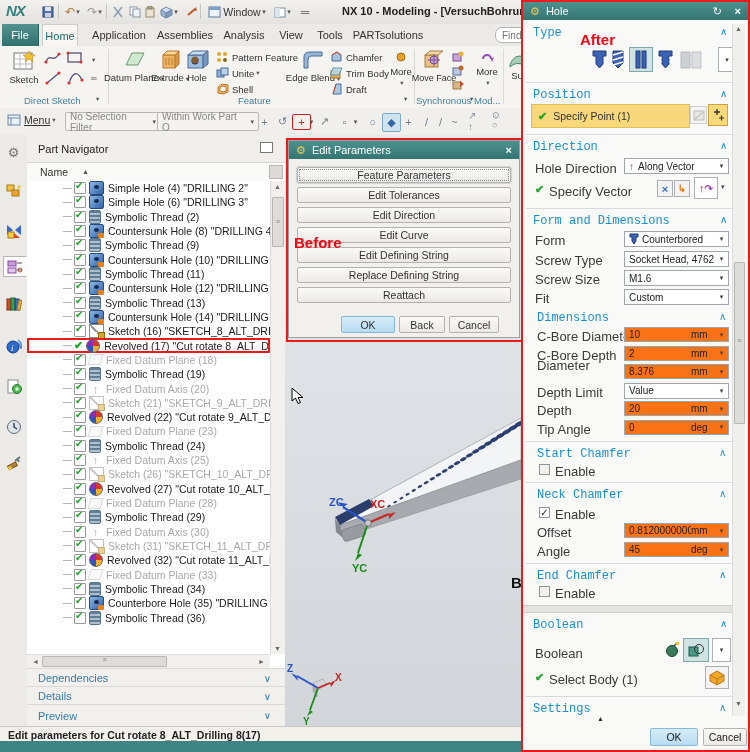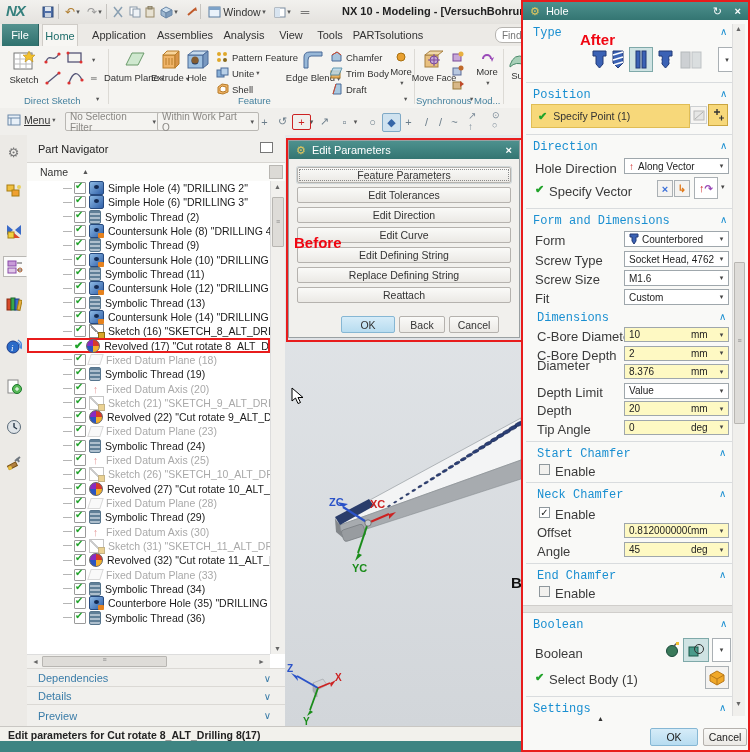--- a/index.html
+++ b/index.html
@@ -93,21 +93,21 @@
   .redword{position:absolute;color:#f00612;font-weight:bold;font-size:15px;z-index:6;}
   
   #hp{position:absolute;left:521px;top:0;width:229px;height:752px;background:#f9f9f7;border:2px solid #e81c1c;box-sizing:border-box;z-index:6;}
   #hpbody{position:absolute;left:0;top:18px;right:0;bottom:0;}
   .sech{position:absolute;left:10px;color:#1a8fd1;font-size:12px;font-family:Liberation Mono, monospace;}
   .sech.ind{left:14px;}
   .chev{position:absolute;color:#1a8fd1;font-size:10px;}
   .hsep{position:absolute;left:3px;width:206px;height:1px;background:#d9dcde;}
   .flabel{position:absolute;left:12px;font-size:13px;color:#3b3b3b;white-space:nowrap;}
   .flabel.ind{left:14px;}
-  .valbox{position:absolute;left:101px;width:105px;height:15px;background:#fef9c3;border:1px solid #9fa7ac;display:flex;align-items:center;font-size:10px;box-sizing:border-box;}
+  .valbox{position:absolute;left:101px;width:105px;height:15px;background:#f97316;border:1px solid #9fa7ac;display:flex;align-items:center;font-size:10px;box-sizing:border-box;}
   .valbox .v{flex:1;padding-left:4px;overflow:hidden;white-space:nowrap;}
   .valbox .u{width:24px;font-size:10px;color:#222;flex:0 0 auto;}
   .valbox .dd{width:13px;text-align:center;font-size:7px;color:#444;flex:0 0 auto;}
   .selbox{position:absolute;left:101px;width:105px;height:16px;background:#fff;border:1px solid #9fa7ac;display:flex;align-items:center;font-size:10px;box-sizing:border-box;}
   .selbox .v{flex:1;padding-left:4px;white-space:nowrap;overflow:hidden;display:flex;align-items:center;}
   .selbox .dd{width:13px;text-align:center;font-size:7px;color:#444;}
   .chkb{position:absolute;width:11px;height:11px;border:1px solid #8e979c;background:#fff;font-size:10px;line-height:10px;text-align:center;color:#222;box-sizing:border-box;}
   .greenck{color:#21a32a;font-weight:bold;font-size:11px;position:absolute;}
   .icobtn{position:absolute;border:1px solid #aab0b4;background:#f4f3f1;display:flex;align-items:center;justify-content:center;box-sizing:border-box;}
   .icobtn.seld{background:#cfe3e3;border:1px solid #7fa9a9;}

